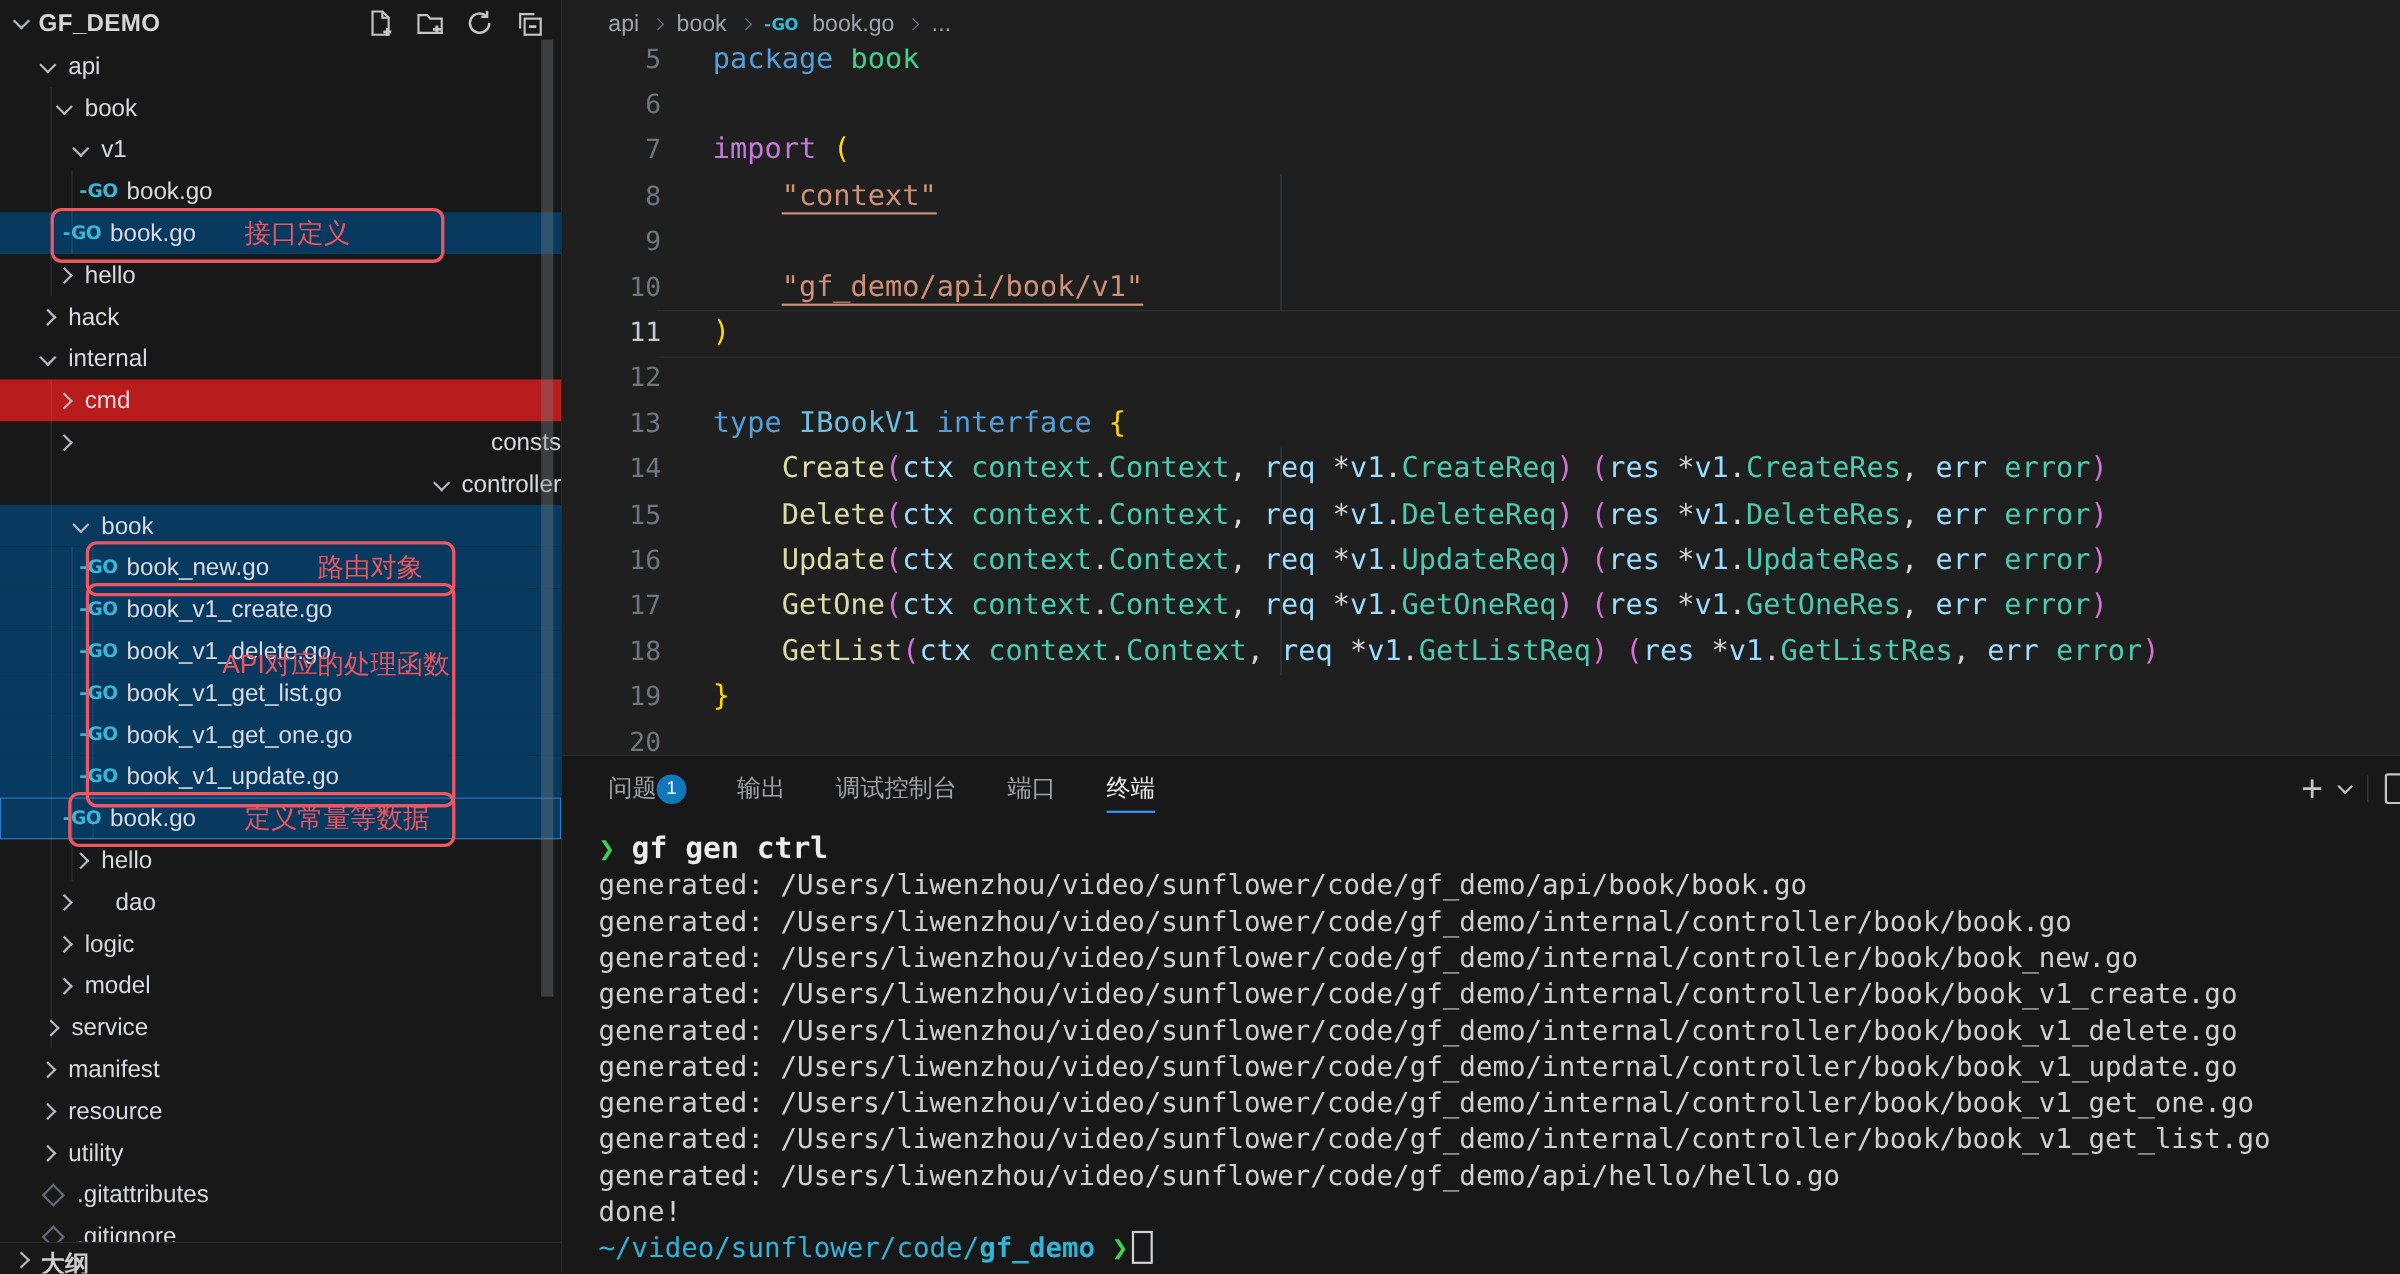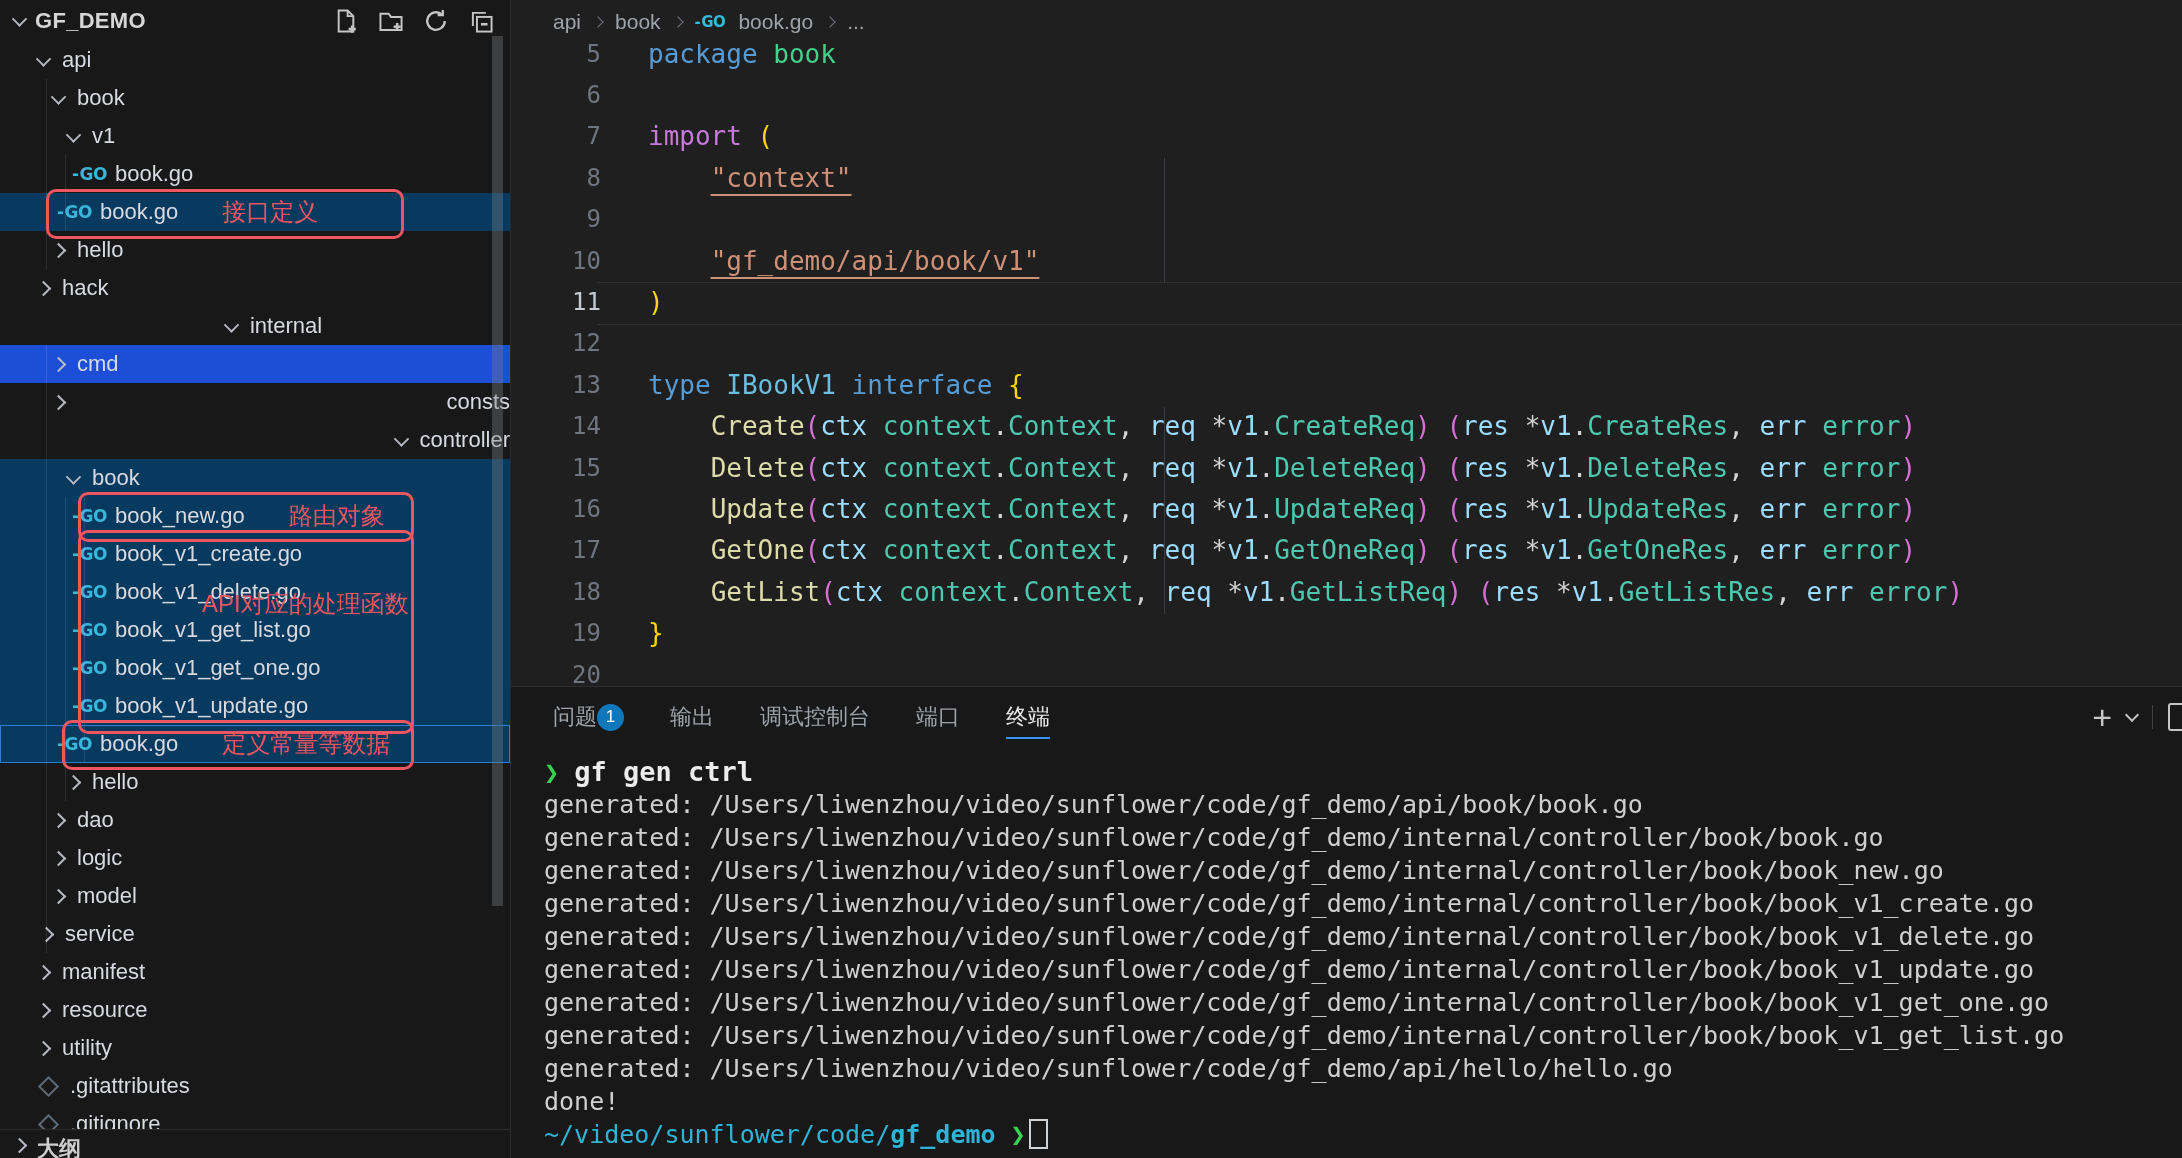--- a/index.html
+++ b/index.html
@@ -14,21 +14,21 @@
   .sb-header{height:41px;display:flex;align-items:center;color:#cfcfcf;padding-left:14px}
   .sb-title{font-weight:700;font-size:22px;letter-spacing:.3px;margin-left:10px;color:#d6d6d6}
   .sb-actions{margin-left:auto;display:flex;gap:19px;align-items:center;padding-right:16px}
   .sb-actions svg{display:block;cursor:pointer}
   .chev{display:inline-block;width:9px;height:9px;border-right:2px solid #b6bac0;
     border-bottom:2px solid #b6bac0;transform:rotate(-45deg);flex:none}
   .chev.down{transform:rotate(45deg) translate(-1px,-1px)}
   #tree{position:relative;z-index:1}
   .tree-row{height:38px;display:flex;align-items:center;color:#d7dae0;font-size:22px;white-space:nowrap}
   .tree-row.sel{background:#08395f}
-  .tree-row.hov{background:#1d4ed8}
+  .tree-row.hov{background:#b91c1c}
   .tree-row.focus{outline:1px solid #2d7ad1;outline-offset:-1px}
   .tree-row .chev{margin-right:13px}
   .goicon{font-weight:700;font-size:17px;color:#38b7d8;letter-spacing:-.5px;
     margin-right:8px;flex:none;font-family:"DejaVu Sans",sans-serif}
   .goicon::before{content:"-";margin-right:1px;font-style:normal}
   .giticon{width:11px;height:11px;border:2px solid #5f6b76;transform:rotate(45deg);
     margin:0 14px 0 5px;flex:none}
   .note{color:#ea5560;font-size:24px;margin-left:44px}
   .guide{position:absolute;width:1px;background:rgba(255,255,255,.10);z-index:3}
   .abox{position:absolute;border:3px solid #ee5661;border-radius:10px;z-index:5;pointer-events:none}
@@ -148,21 +148,21 @@
           <span class="note">接口定义</span>
         </div>
         <div class="tree-row" style="padding-left: 53px;">
           <span class="chev"></span>
           <span>hello</span>
         </div>
         <div class="tree-row" style="padding-left: 38px;">
           <span class="chev"></span>
           <span>hack</span>
         </div>
-        <div class="tree-row" style="padding-left: 38px; justify-content: center;">
+        <div class="tree-row" style="padding-left: 38px;">
           <span class="chev down"></span>
           <span>internal</span>
         </div>
         <div class="tree-row hov" style="padding-left: 53px;">
           <span class="chev"></span>
           <span>cmd</span>
         </div>
         <div class="tree-row" style="padding-left: 53px; justify-content: space-between;">
           <span class="chev"></span>
           <span>consts</span>
@@ -202,21 +202,21 @@
         </div>
         <div class="tree-row sel focus" style="padding-left: 57px;">
           <span class="goicon">GO</span>
           <span>book.go</span>
           <span class="note">定义常量等数据</span>
         </div>
         <div class="tree-row" style="padding-left: 68px;">
           <span class="chev"></span>
           <span>hello</span>
         </div>
-        <div class="tree-row" style="padding-left: 53px;">
+        <div class="tree-row" style="padding-left: 53px; gap: 28px;">
           <span class="chev"></span>
           <span>dao</span>
         </div>
         <div class="tree-row" style="padding-left: 53px;">
           <span class="chev"></span>
           <span>logic</span>
         </div>
         <div class="tree-row" style="padding-left: 53px;">
           <span class="chev"></span>
           <span>model</span>

